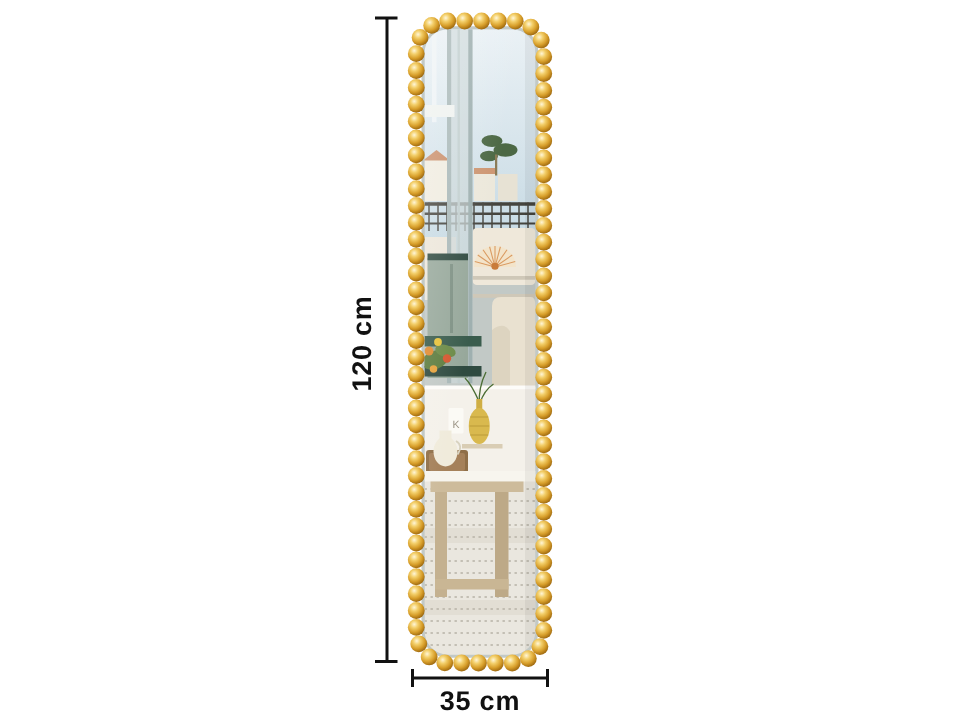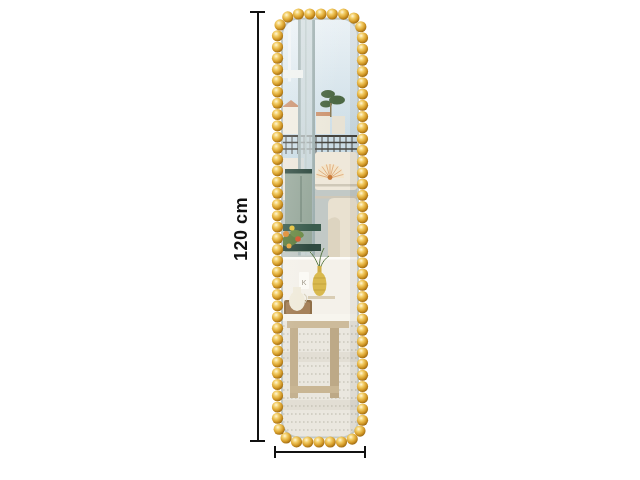--- a/index.html
+++ b/index.html
@@ -273,14 +273,15 @@
         <circle cx="7.50" cy="39.01" r="5.6" fill="url(#beadGrad)"></circle>
         <circle cx="7.50" cy="27.76" r="5.6" fill="url(#beadGrad)"></circle>
         <circle cx="10.06" cy="16.94" r="5.6" fill="url(#beadGrad)"></circle>
         <circle cx="17.78" cy="8.94" r="5.6" fill="url(#beadGrad)"></circle>
       </g>
   </svg>
 
   <div class="dim-line-h"></div>
   <div class="dim-tick-v left"></div>
   <div class="dim-tick-v right"></div>
+  <div class="dim-label-h">35 cm</div>
 
 </div>
 
 </body></html>

